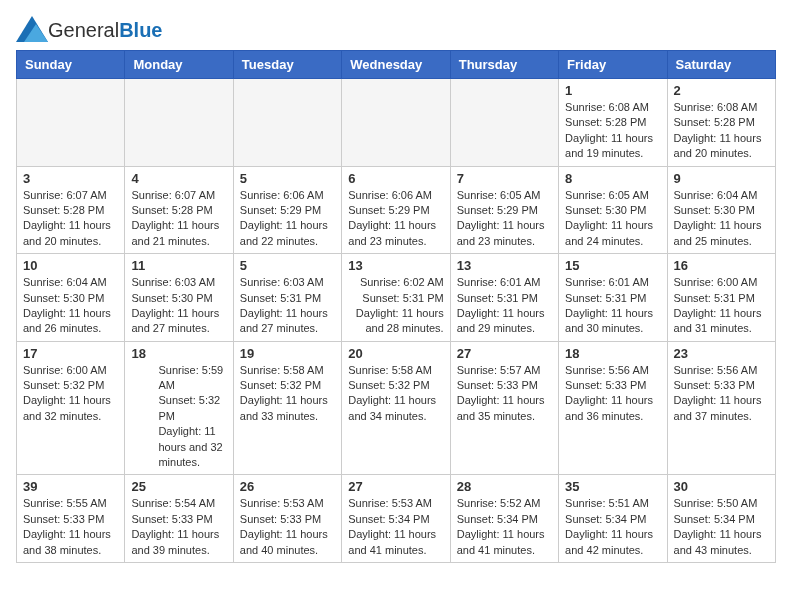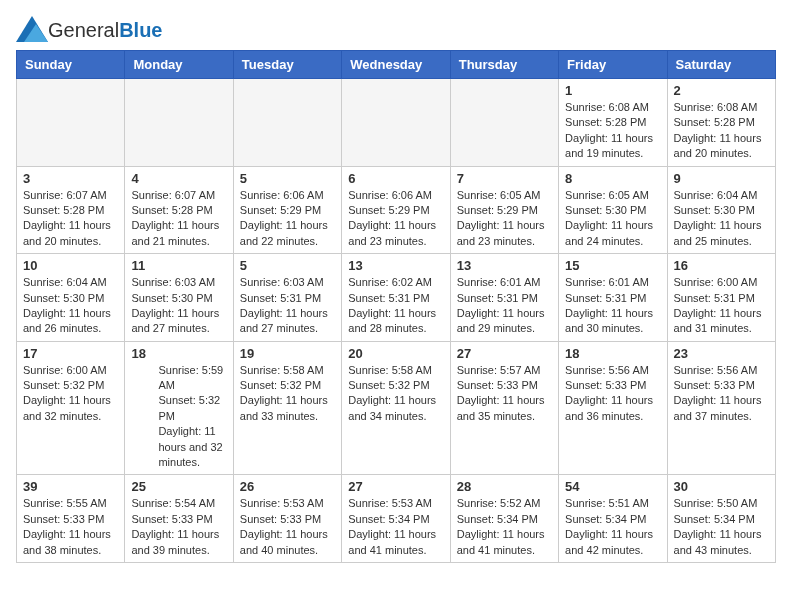--- a/index.html
+++ b/index.html
@@ -184,21 +184,21 @@
 Daylight: 11 hours and 27 minutes.</div>
         </td>
         <td>
           <span class="day-number">5</span>
           <div class="day-info" style="white-space: pre-line;">Sunrise: 6:03 AM
 Sunset: 5:31 PM
 Daylight: 11 hours and 27 minutes.</div>
         </td>
         <td>
           <span class="day-number">13</span>
-          <div class="day-info" style="white-space: pre-line;">Sunrise: 6:02 AM
+          <div class="day-info" style="white-space: pre-line; text-align: right;">Sunrise: 6:02 AM
 Sunset: 5:31 PM
 Daylight: 11 hours and 28 minutes.</div>
         </td>
         <td>
           <span class="day-number">13</span>
           <div class="day-info" style="white-space: pre-line;">Sunrise: 6:01 AM
 Sunset: 5:31 PM
 Daylight: 11 hours and 29 minutes.</div>
         </td>
         <td>
@@ -283,21 +283,21 @@
 Sunset: 5:34 PM
 Daylight: 11 hours and 41 minutes.</div>
         </td>
         <td>
           <span class="day-number">28</span>
           <div class="day-info" style="white-space: pre-line;">Sunrise: 5:52 AM
 Sunset: 5:34 PM
 Daylight: 11 hours and 41 minutes.</div>
         </td>
         <td>
-          <span class="day-number">54</span>
+          <span class="day-number">35</span>
           <div class="day-info" style="white-space: pre-line;">Sunrise: 5:51 AM
 Sunset: 5:34 PM
 Daylight: 11 hours and 42 minutes.</div>
         </td>
         <td>
           <span class="day-number">30</span>
           <div class="day-info" style="white-space: pre-line;">Sunrise: 5:50 AM
 Sunset: 5:34 PM
 Daylight: 11 hours and 43 minutes.</div>
         </td>

